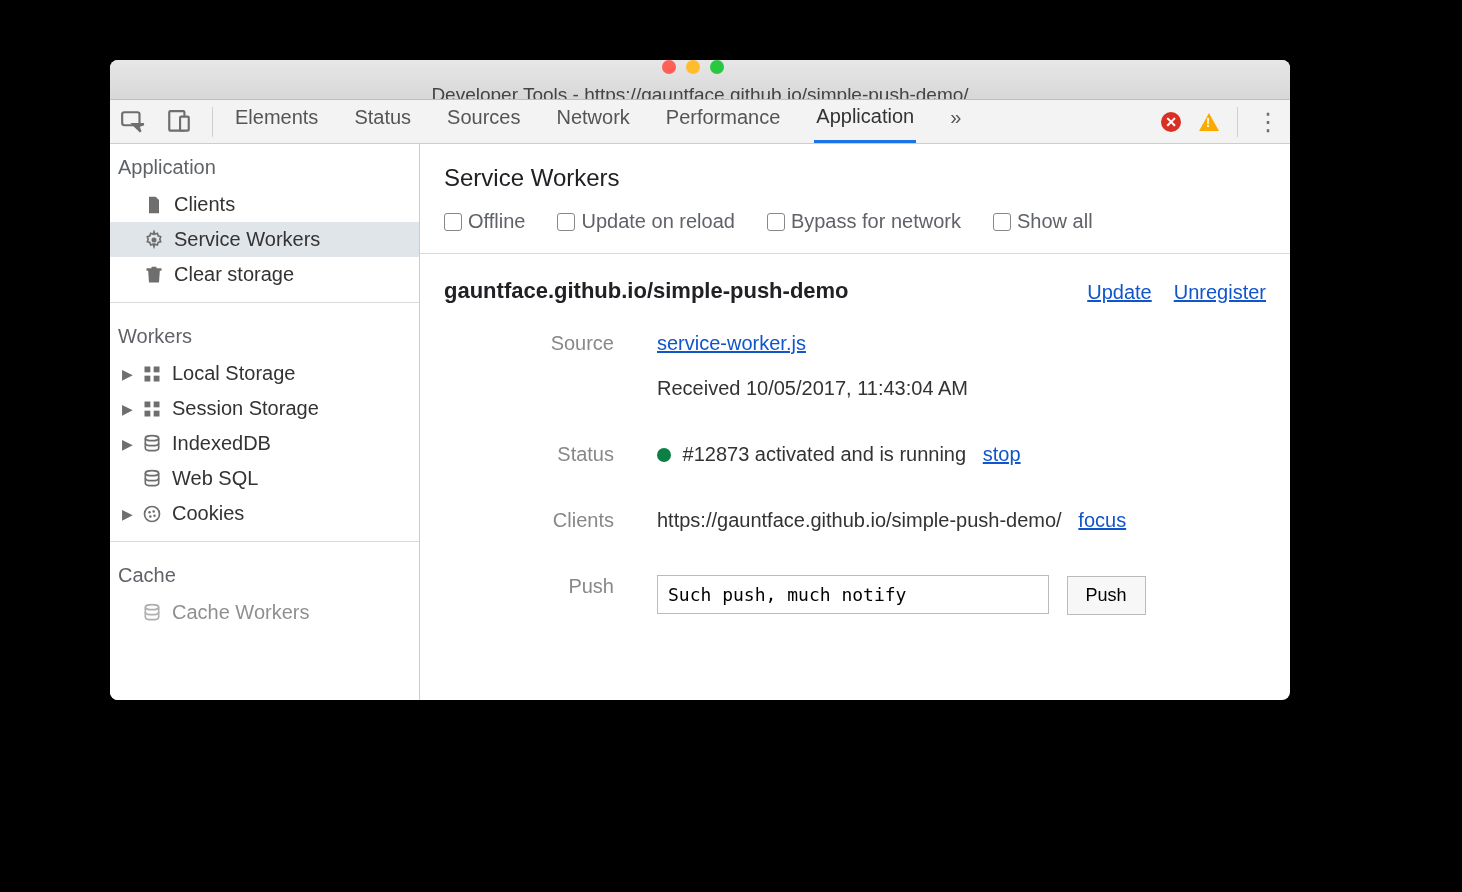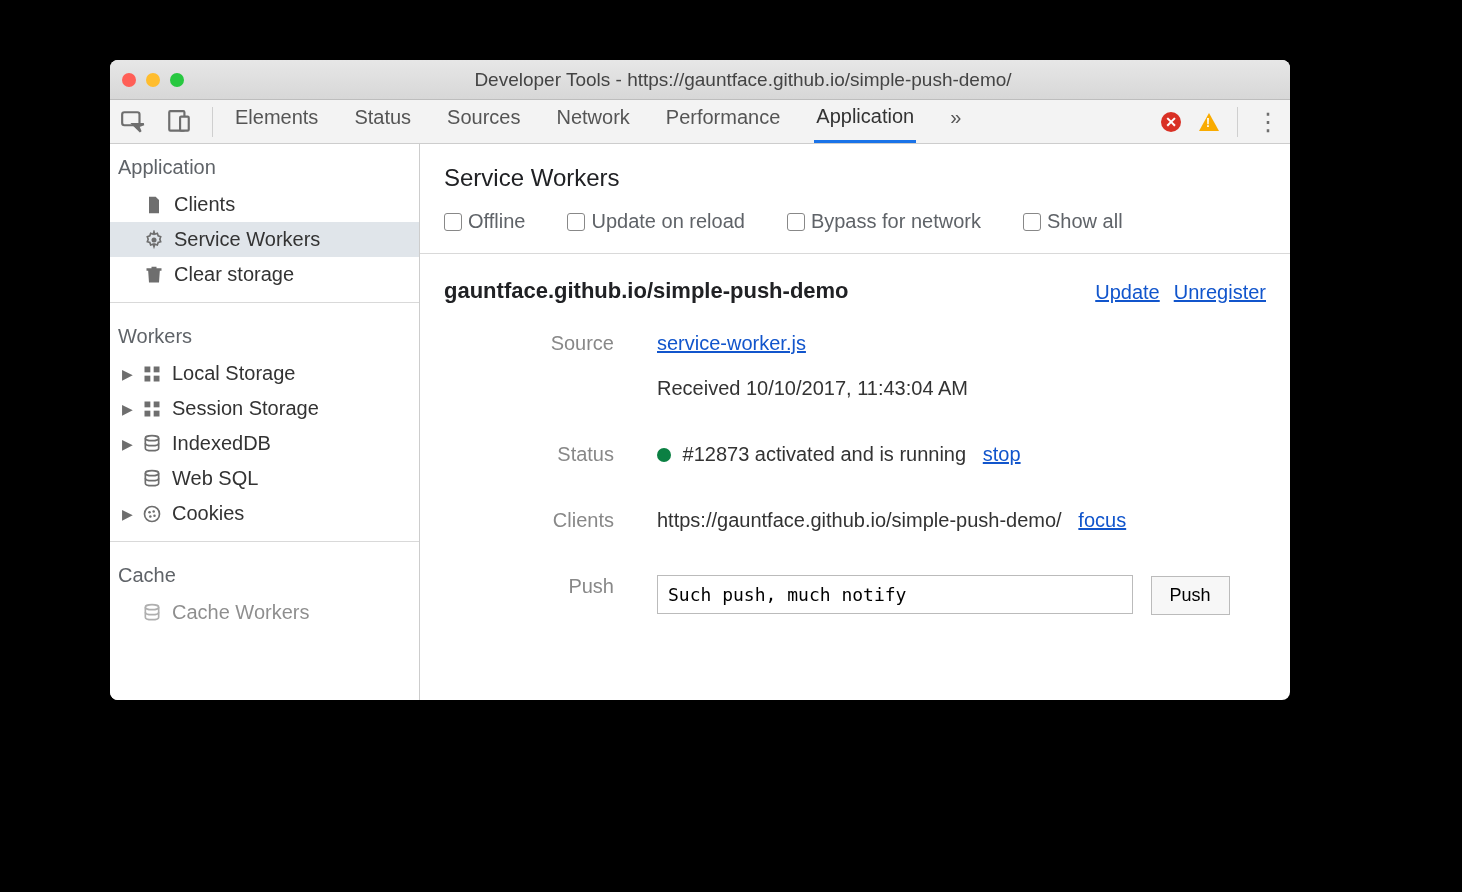--- a/index.html
+++ b/index.html
@@ -24,20 +24,21 @@
     flex-direction: column;
   }
   .titlebar {
     height: 40px;
     background: linear-gradient(#e7e7e7,#d7d7d7);
     border-bottom: 1px solid #bdbdbd;
     display: flex;
     align-items: center;
     padding: 0 12px;
     gap: 10px;
+    flex-direction: column;
   }
   .traffic { display: flex; gap: 10px; margin-right: 14px; }
   .traffic-light { width: 14px; height: 14px; border-radius: 50%; }
   .tl-close { background: #ff5f57; }
   .tl-min { background: #ffbd2e; }
   .tl-zoom { background: #28c840; }
   .win-title { flex: 1; text-align: center; font-size: 19px; color: #444; white-space: nowrap; overflow: hidden; }
   .toolbar {
     height: 44px;
     background: #f3f3f3;
@@ -68,31 +69,31 @@
   }
   .sb-section-label { padding: 12px 8px 8px; color: #5f6368; font-size: 20px; }
   .sb-item { display:flex; align-items:center; gap:10px; padding: 6px 8px 6px 34px; cursor:pointer; }
   .sb-item.selected { background:#e0e5ea; }
   .sb-item .tri { width:10px; display:inline-block; color:#6e6e6e; margin-left:-22px; margin-right:0px; font-size:14px; }
   .sb-item svg { width:20px; height:20px; flex-shrink:0; }
   .sb-item span.lbl { color:#333; }
   .sb-divider { height:1px; background:#d9d9d9; margin: 10px 0; }
   .main { flex:1; overflow-y:auto; padding: 20px 24px; }
   .main h2 { font-size: 24px; font-weight: 400; color:#202124; margin-bottom: 18px; }
-  .checkrow { display:flex; gap:42px; align-items:center; margin-bottom:20px; color:#5f6368; font-size:20px; }
+  .checkrow { display:flex; gap:32px; align-items:center; margin-bottom:20px; color:#5f6368; font-size:20px; }
   .chk { width:18px; height:18px; border:1.5px solid #888; border-radius:3px; display:inline-block; margin-right:6px; vertical-align:-3px;}
   .section-divider { height:1px; background:#d9d9d9; margin: 0 -24px 24px; }
   .origin-row { display:flex; align-items:flex-end; justify-content:space-between; margin-bottom: 28px; }
   .origin-row .origin { font-size: 22px; font-weight: 600; color:#202124; }
-  .origin-actions { display:flex; gap:14px; }
+  .origin-actions { display:flex; gap:22px; }
   .link { color:#1155cc; text-decoration:underline; cursor:pointer; font-size:20px; }
   .grid { display:grid; grid-template-columns: 170px 1fr; row-gap: 28px; column-gap: 20px; align-items:flex-start; font-size:20px; color:#333;gap:43px;}
   .grid .field-label { text-align:right; color:#888; }
   .status-dot { width:14px;height:14px;border-radius:50%;background:#0b8043;display:inline-block;margin-right:6px;vertical-align:-1px;}
-  input.push-in { border:1px solid #bbb; padding:8px 10px; font-family:Menlo,Consolas,monospace; font-size:18px; width:476px; }
+  input.push-in { border:1px solid #bbb; padding:8px 10px; font-family:Menlo,Consolas,monospace; font-size:18px; width:392px; }
   button.push-btn { border:1px solid #bbb; background:#f7f7f7; padding:8px 18px; font-size:18px; margin-left:12px; cursor:pointer;}
 </style>
 </head>
 <body>
 
 <div class="window">
 
   <div class="titlebar">
     <div class="traffic">
       <div class="traffic-light tl-close"></div>
@@ -233,21 +234,21 @@
         <div class="origin">gauntface.github.io/simple-push-demo</div>
         <div class="origin-actions">
           <span class="link">Update</span>
           <span class="link">Unregister</span>
         </div>
       </div>
       <div class="grid">
         <div class="field-label">Source</div>
         <div>
           <span class="link">service-worker.js</span>
-          <div style="margin-top:22px;">Received 10/10/2017, 11:43:04 AM</div>
+          <div style="margin-top:22px;">Received 10/05/2017, 11:43:04 AM</div>
         </div>
 
         <div class="field-label">Status</div>
         <div>
           <span class="status-dot"></span>
           <span>#12873 activated and is running</span>
           &nbsp;&nbsp;<span class="link">stop</span>
         </div>
 
         <div class="field-label">Clients</div>

